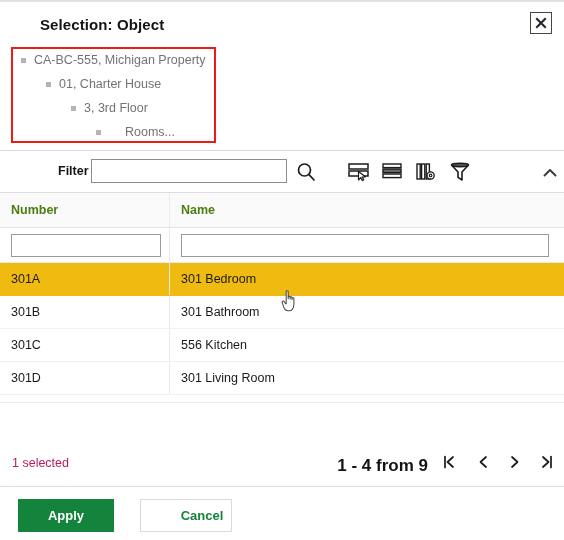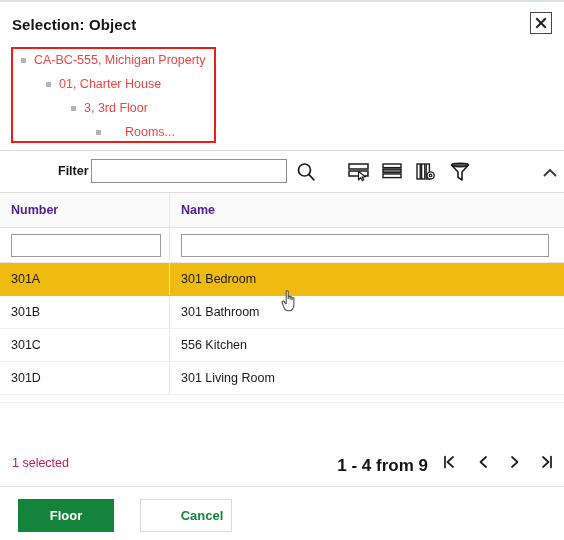--- a/index.html
+++ b/index.html
@@ -22,20 +22,21 @@
     height: 540px;
     box-sizing: border-box;
     border-top: 2px solid #e2e2e2;
     background: #ffffff;
   }
 
   
   .titlebar {
     position: relative;
     height: 42px;
+    margin-left: 28px;
   }
   .dialog-title {
     position: absolute;
     left: 12px;
     top: 14px;
     font-size: 15px;
     font-weight: bold;
     color: #141414;
     letter-spacing: 0.1px;
   }
@@ -70,21 +71,21 @@
     border: 2px solid #ec1c18;
     box-sizing: border-box;
     pointer-events: none;
     z-index: 5;
   }
   .crumb {
     display: flex;
     align-items: center;
     height: 24px;
     font-size: 12.5px;
-    color: #ef4444;
+    color: #737373;
     cursor: pointer;
     white-space: nowrap;
   }
   .crumb .bullet {
     display: inline-block;
     width: 5px;
     height: 5px;
     background: #b4b4b4;
     margin-right: 8px;
     flex: none;
@@ -155,21 +156,21 @@
   }
   .thead {
     display: flex;
     height: 34px;
     background: #fafafa;
     border-bottom: 1px solid #e3e3e3;
   }
   .th {
     font-size: 12.5px;
     font-weight: bold;
-    color: #4c1d95;
+    color: #4d7c0f;
     display: flex;
     align-items: center;
     padding-left: 11px;
     box-sizing: border-box;
   }
   .col-number { width: 170px; border-right: 1px solid #e9e9e9; }
   .col-name   { flex: 1; }
 
   .filterrow {
     display: flex;
@@ -493,17 +494,17 @@
       <svg width="16" height="16" viewBox="0 0 16 16" aria-hidden="true">
         <path d="M4 3 L9.5 8 L4 13" fill="none" stroke="#1b1b1b" stroke-width="1.7" stroke-linecap="round" stroke-linejoin="round"></path>
         <path d="M12 2.5 L12 13.5" stroke="#1b1b1b" stroke-width="1.7" stroke-linecap="round"></path>
       </svg>
     </div>
   </div>
 
   <div class="actionbar-sep"></div>
 
   <div class="actionbar">
-    <div class="btn btn-apply">Floor</div>
+    <div class="btn btn-apply">Apply</div>
     <div class="btn btn-cancel">Cancel</div>
   </div>
 
 </div>
 
 </body></html>

